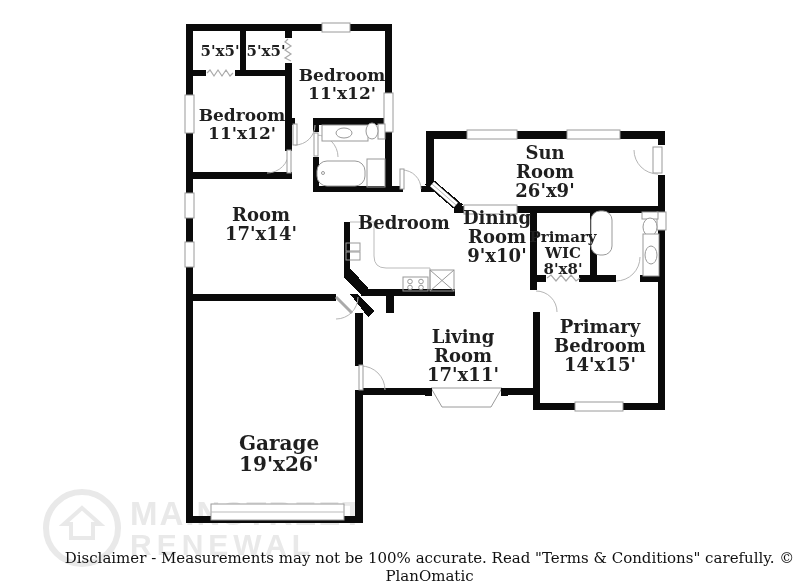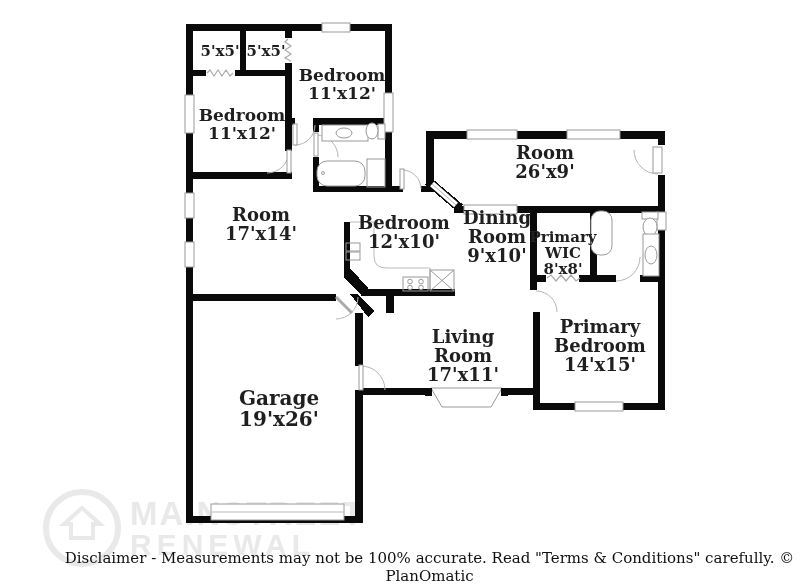--- a/index.html
+++ b/index.html
@@ -19,21 +19,21 @@
   .fx{fill:#ffffff;stroke:var(--fixture);stroke-width:1;}
   .fxn{fill:none;stroke:var(--fixture);stroke-width:1;}
   .arc{fill:none;stroke:var(--arc);stroke-width:1;}
   .sq{fill:none;stroke:#aaaaaa;stroke-width:1.2;}
   .cl{fill:none;stroke:#bbbbbb;stroke-width:1;}
   
   .room-label{position:absolute;z-index:3;width:120px;text-align:center;
               font-weight:bold;color:var(--label);font-size:18px;line-height:1.06;}
   .room-label.sm{font-size:15px;width:100px;}
   .room-label.md{font-size:17px;}
-  .room-label.lg{font-size:20px;}
+  .room-label.lg{font-size:20px;margin-top:45px;}
   
   #watermark{position:absolute;left:40px;top:486px;z-index:1;display:flex;align-items:center;
              font-family:"Liberation Sans", sans-serif;color:var(--watermark);}
   #wm-text{margin-left:6px;font-weight:bold;line-height:1.0;}
   #wm-line1{font-size:33px;letter-spacing:2px;}
   #wm-line2{font-size:30px;letter-spacing:5px;}
   
   #disclaimer{position:absolute;left:0;right:0;top:549px;z-index:4;text-align:center;
               padding-left:50px;font-size:15px;color:#101010;}
 </style>
@@ -215,30 +215,30 @@
   </div>
   <div class="room-label md" style="left:282px;top:66px;">
     <div>Bedroom</div>
     <div>11'x12'</div>
   </div>
   <div class="room-label md" style="left:182px;top:106px;">
     <div>Bedroom</div>
     <div>11'x12'</div>
   </div>
   <div class="room-label" style="left:485px;top:143px;">
+    <div>Sun</div>
     <div>Room</div>
     <div>26'x9'</div>
   </div>
   <div class="room-label" style="left:201px;top:205px;">
     <div>Room</div>
     <div>17'x14'</div>
   </div>
   <div class="room-label" style="left:344px;top:213px;">
     <div>Bedroom</div>
-    <div>12'x10'</div>
   </div>
   <div class="room-label" style="left:437px;top:208px;">
     <div>Dining</div>
     <div>Room</div>
     <div>9'x10'</div>
   </div>
   <div class="room-label sm" style="left:513px;top:230px;">
     <div>Primary</div>
     <div>WIC</div>
     <div>8'x8'</div>

